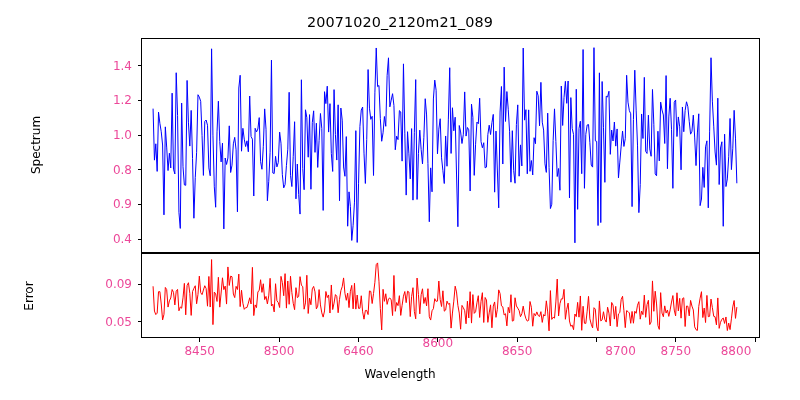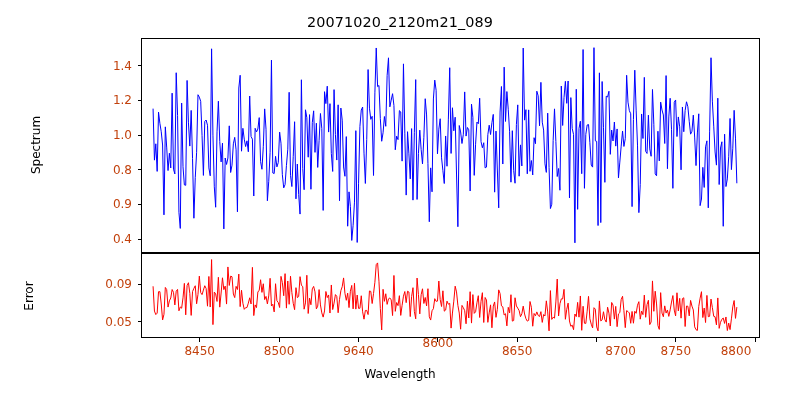--- a/index.html
+++ b/index.html
@@ -49,21 +49,21 @@
     height: 85px;
   }
   .axes svg {
     display: block;
     width: 100%;
     height: 100%;
   }
   .tick-label {
     position: absolute;
     font-size: 12px;
-    color: #c2410c;
+    color: #ec4899;
     white-space: nowrap;
   }
   .ytick-label {
     text-align: right;
     transform: translateY(-50%);
   }
   .xtick-label {
     text-align: center;
     transform: translateX(-50%);
   }
@@ -144,21 +144,21 @@
       <div class="tick-label ytick-label" style="top: 65.7419px; left: 70px; width: 62px;">1.4</div>
       <div class="tickmark ytickmark" style="top: 321.046px;"></div>
       <div class="tick-label ytick-label" style="top: 321.596px; left: 70px; width: 62px;">0.05</div>
       <div class="tickmark ytickmark" style="top: 283.766px;"></div>
       <div class="tick-label ytick-label" style="top: 284.316px; left: 70px; width: 62px;">0.09</div>
       <div class="tickmark xtickmark" style="left: 199.176px;"></div>
       <div class="tick-label xtick-label" style="left: 199.726px; top: 344px;">8450</div>
       <div class="tickmark xtickmark" style="left: 278.535px;"></div>
       <div class="tick-label xtick-label" style="left: 279.085px; top: 344px;">8500</div>
       <div class="tickmark xtickmark" style="left: 357.894px;"></div>
-      <div class="tick-label xtick-label" style="left: 358.444px; top: 344px;">9640</div>
+      <div class="tick-label xtick-label" style="left: 358.444px; top: 344px;">6460</div>
       <div class="tickmark xtickmark" style="left: 437.253px;"></div>
       <div class="tick-label xtick-label" style="left: 437.803px; top: 336px;">8600</div>
       <div class="tickmark xtickmark" style="left: 516.612px;"></div>
       <div class="tick-label xtick-label" style="left: 517.162px; top: 344px;">8650</div>
       <div class="tickmark xtickmark" style="left: 595.971px;"></div>
       <div class="tick-label xtick-label" style="left: 596.521px; top: 344px; margin-left: 24px;">8700</div>
       <div class="tickmark xtickmark" style="left: 675.329px;"></div>
       <div class="tick-label xtick-label" style="left: 675.879px; top: 344px;">8750</div>
       <div class="tickmark xtickmark" style="left: 754.688px;"></div>
       <div class="tick-label xtick-label" style="left: 736px; top: 344px; text-align: right;">8800</div>

